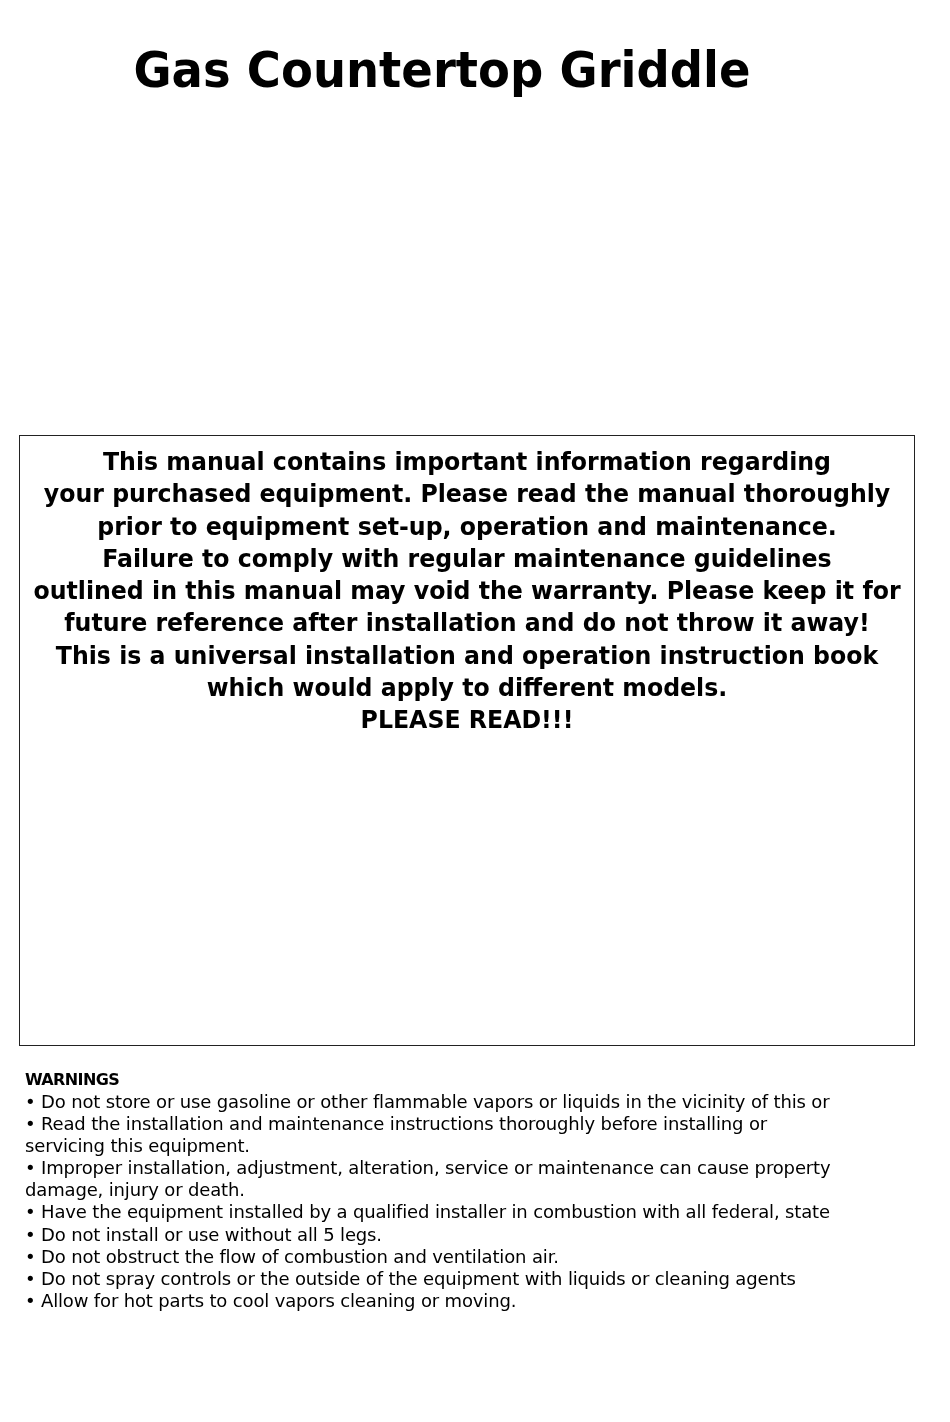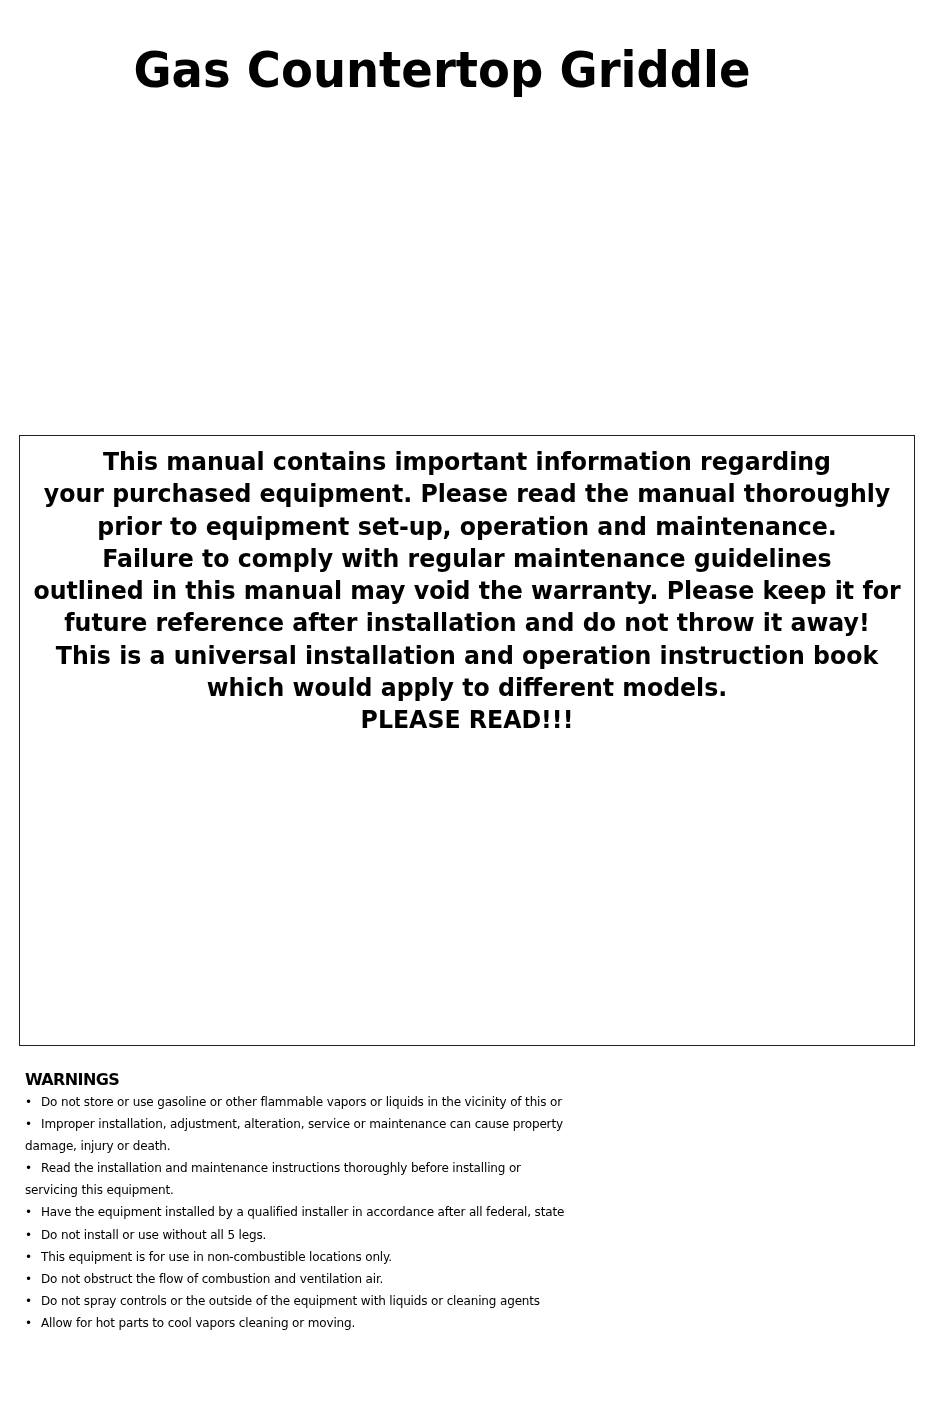--- a/index.html
+++ b/index.html
@@ -69,21 +69,21 @@
       font-family: "DejaVu Sans", sans-serif;
       margin-top: 27px;
     }
     .warnings-heading {
       font-weight: bold;
       font-size: 16px;
       line-height: 22px;
       letter-spacing: -0.6px;
     }
     .warning-item {
-      font-size: 12px;
+      font-size: 18px;
       line-height: 22.1px;
       white-space: nowrap;
       letter-spacing: -0.15px;
     }
     .warning-item .bullet { display: inline-block; width: 16px; }
     .warning-item .cont { display: block; }
   </style>
 </head>
 <body>
 
@@ -109,35 +109,32 @@
   </div>
 </div>
 
 <div class="warnings">
   <div class="warnings-heading">WARNINGS</div>
 
   <div class="warning-item">
     <span class="bullet">•</span><span>Do not store or use gasoline or other flammable vapors or liquids in the vicinity of this or</span>
   </div>
   <div class="warning-item">
+    <span class="bullet">•</span><span>Read the installation and maintenance instructions thoroughly before installing or</span>
+    <span class="cont">servicing this equipment.</span>
+  </div>
+  <div class="warning-item">
     <span class="bullet">•</span><span>Improper installation, adjustment, alteration, service or maintenance can cause property</span>
     <span class="cont">damage, injury or death.</span>
   </div>
   <div class="warning-item">
-    <span class="bullet">•</span><span>Read the installation and maintenance instructions thoroughly before installing or</span>
-    <span class="cont">servicing this equipment.</span>
-  </div>
-  <div class="warning-item">
-    <span class="bullet">•</span><span>Have the equipment installed by a qualified installer in accordance after all federal, state</span>
+    <span class="bullet">•</span><span>Have the equipment installed by a qualified installer in combustion with all federal, state</span>
   </div>
   <div class="warning-item">
     <span class="bullet">•</span><span>Do not install or use without all 5 legs.</span>
-  </div>
-  <div class="warning-item">
-    <span class="bullet">•</span><span>This equipment is for use in non-combustible locations only.</span>
   </div>
   <div class="warning-item">
     <span class="bullet">•</span><span>Do not obstruct the flow of combustion and ventilation air.</span>
   </div>
   <div class="warning-item">
     <span class="bullet">•</span><span>Do not spray controls or the outside of the equipment with liquids or cleaning agents</span>
   </div>
   <div class="warning-item">
     <span class="bullet">•</span><span>Allow for hot parts to cool vapors cleaning or moving.</span>
   </div>

